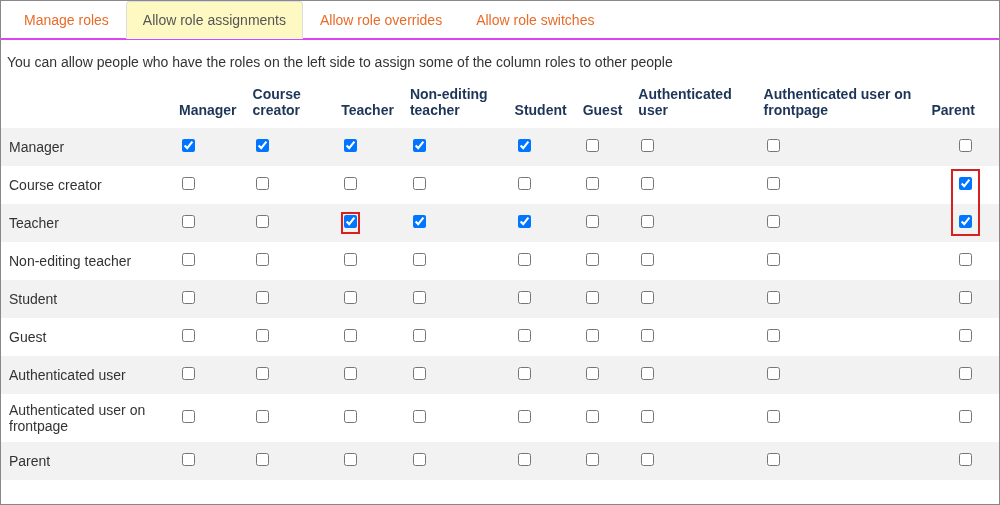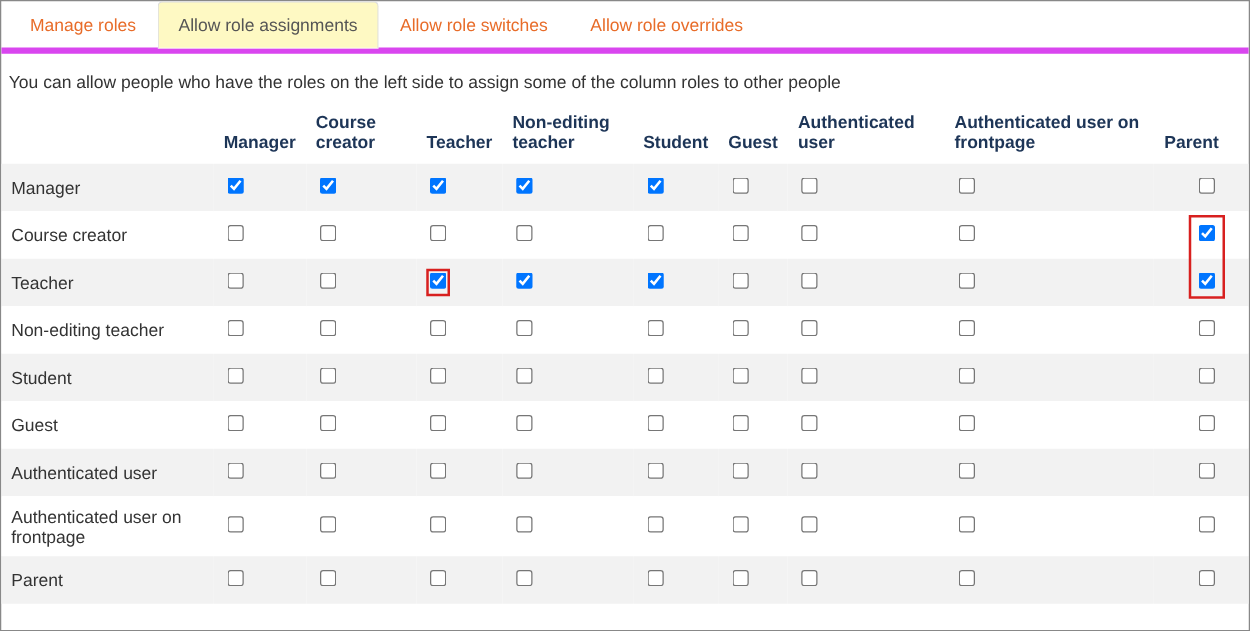--- a/index.html
+++ b/index.html
@@ -15,21 +15,21 @@
     width: 1000px;
     height: 505px;
     border: 1px solid #888;
     margin: 0;
     padding: 0;
     background: #fff;
     overflow: hidden;
   }
   .tabs {
     display: flex;
-    border-bottom: 5px solid #d946ef;
+    border-bottom: 2px solid #d946ef;
     padding-left: 6px;
   }
   .tab {
     padding: 10px 16px;
     color: #e86c29;
     cursor: pointer;
     border: 1px solid transparent;
     border-bottom: none;
     margin-bottom: -1px;
     border-radius: 4px 4px 0 0;
@@ -97,22 +97,22 @@
     margin: 0;
   }
 </style>
 </head>
 <body>
 
 <div class="frame">
   <div class="tabs">
     <div class="tab">Manage roles</div>
     <div class="tab active">Allow role assignments</div>
+    <div class="tab">Allow role overrides</div>
     <div class="tab">Allow role switches</div>
-    <div class="tab">Allow role overrides</div>
   </div>
 
   <div class="intro">You can allow people who have the roles on the left side to assign some of the column roles to other people</div>
 
   <div class="tablewrap">
     <table>
       <thead>
         <tr>
           <th></th>
           <th>Manager</th>

